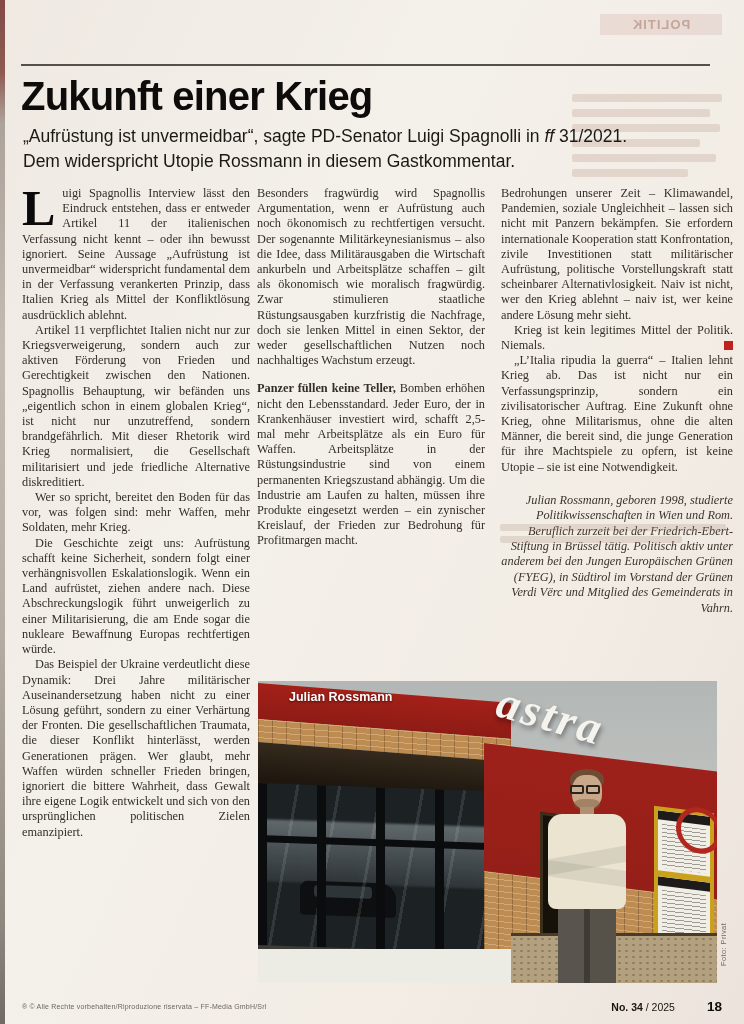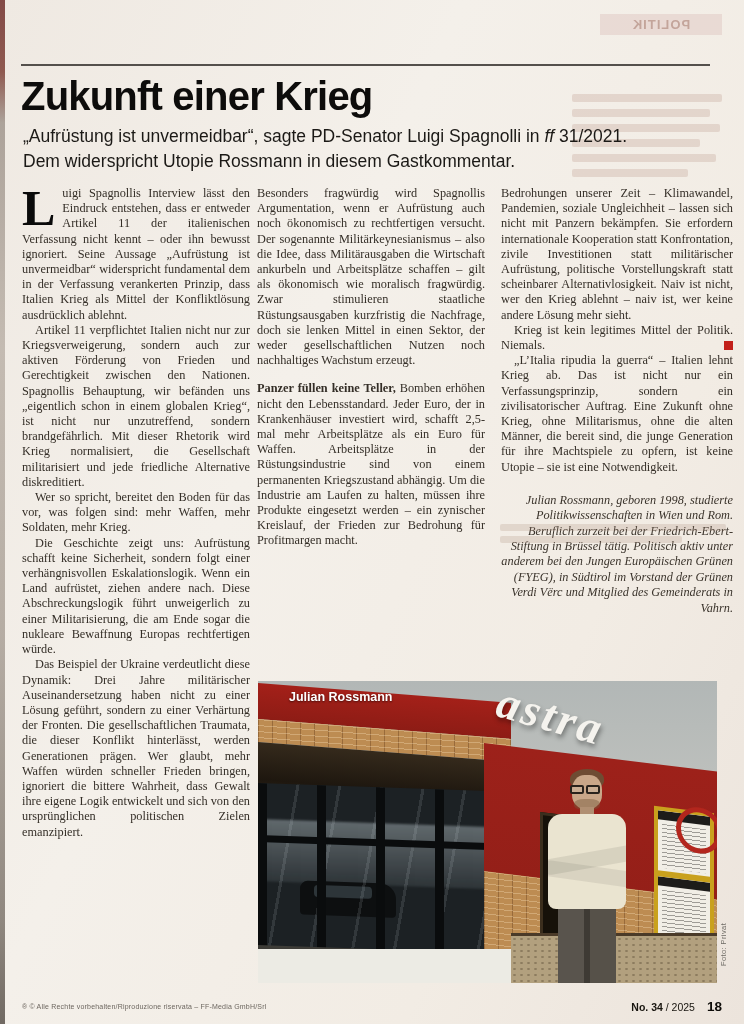--- a/index.html
+++ b/index.html
@@ -104,21 +104,21 @@
   .m-legs{position:absolute;left:12px;top:140px;width:58px;height:74px;
     background:linear-gradient(90deg,#59544d 0 45%,#3e3a34 45% 55%,#565149 55% 100%);}
   .ph-caption{position:absolute;left:11px;top:9px;z-index:9;color:#fff;
     font:700 12.5px "Liberation Sans",sans-serif;text-shadow:0 1px 2px rgba(0,0,0,.55);margin-left:20px;}
   .photo-credit{position:absolute;left:719px;top:856px;height:110px;color:#6d6a64;
     font:400 7.5px "Liberation Sans",sans-serif;writing-mode:vertical-rl;transform:rotate(180deg);
     letter-spacing:.4px;}
   
   .footer-copy{position:absolute;left:22px;bottom:14px;font:400 7px "Liberation Sans",sans-serif;
     color:#6c665f;letter-spacing:.2px;}
-  .footer-right{position:absolute;right:22px;bottom:10px;display:flex;align-items:baseline;gap:12px;}
+  .footer-right{position:absolute;right:22px;bottom:10px;display:flex;align-items:baseline;gap:32px;}
   .footer-issue{font:700 10.5px "Liberation Sans",sans-serif;color:#18150f;}
   .footer-issue .yr{font-weight:400;}
   .footer-page{font:700 13.5px "Liberation Sans",sans-serif;color:#0e0c09;}
 </style>
 </head>
 <body>
 
 <div class="page">
 
   <div class="left-edge"></div>

